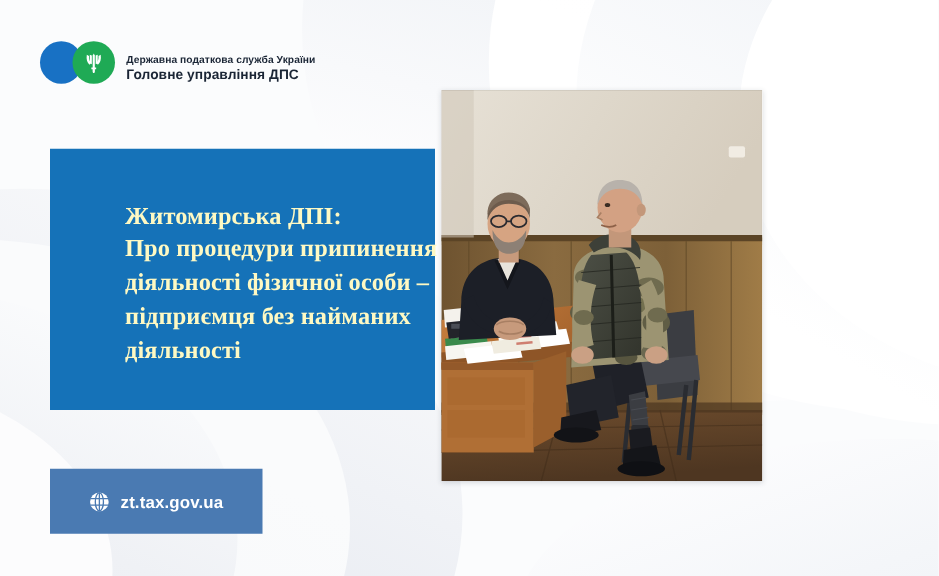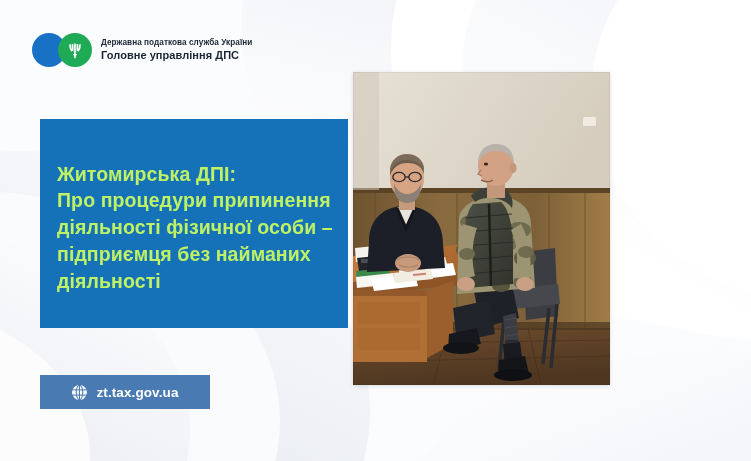--- a/index.html
+++ b/index.html
@@ -63,21 +63,21 @@
   }
   .sw-br-1 {
     width:600px; height:300px;
     right:-260px; bottom:-190px;
     background:linear-gradient(340deg,#e6eaf0 0%,#f4f6f9 60%,#fdfdfe 90%);
   }
 
   
   .header {
     position:absolute; left:32px; top:33px;
-    display:flex; align-items:center; gap:9px;
+    display:flex; align-items:flex-end; gap:9px;
     z-index:5;
   }
   .logo-marks { position:relative; width:60px; height:34px; flex:none; }
   .logo-circle { position:absolute; top:0; width:34px; height:34px; border-radius:50%; }
   .logo-blue  { left:0;  background:#1871c4; }
   .logo-green { left:26px; background:#1faa55; display:flex; align-items:center; justify-content:center; }
   .trident { width:14px; height:17px; display:block; }
 
   .org-text { line-height:1.18; }
   .org-line-1 {
@@ -93,35 +93,36 @@
   .title-panel {
     position:absolute;
     left:40px; top:119px;
     width:308px; height:209px;
     background:#1572b8;
     z-index:4;
     display:flex; align-items:center;
   }
   .title-text {
     padding:0 0 0 17px;
-    color:#bef264;
-    font-family:Liberation Sans, sans-serif;
+    color:#fef9c3;
+    font-family:Liberation Serif, serif;
     font-weight:bold;
     font-size:19.5px;
     line-height:1.37;
     letter-spacing:.1px;
     margin-top:8px;
+    margin-left:43px;
   }
   .title-text .ln { display:block; white-space:nowrap; }
 
   
   .url-badge {
     position:absolute;
     left:40px; top:375px;
-    width:170px; height:34px;
+    width:170px; height:52px;
     background:#4a7ab2;
     display:flex; align-items:center; justify-content:center; gap:8px;
     z-index:5;
   }
   .globe-icon { width:17px; height:17px; display:block; flex:none; }
   .url-text {
     color:#ffffff; font-size:13.5px; font-weight:bold;
     letter-spacing:.1px;
   }
 

